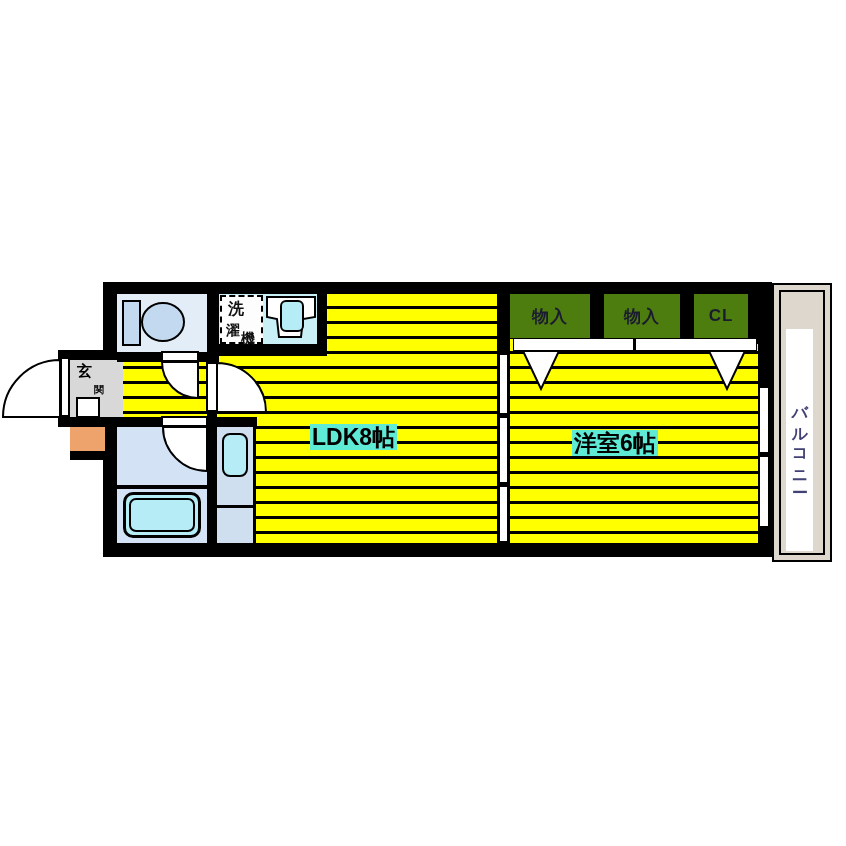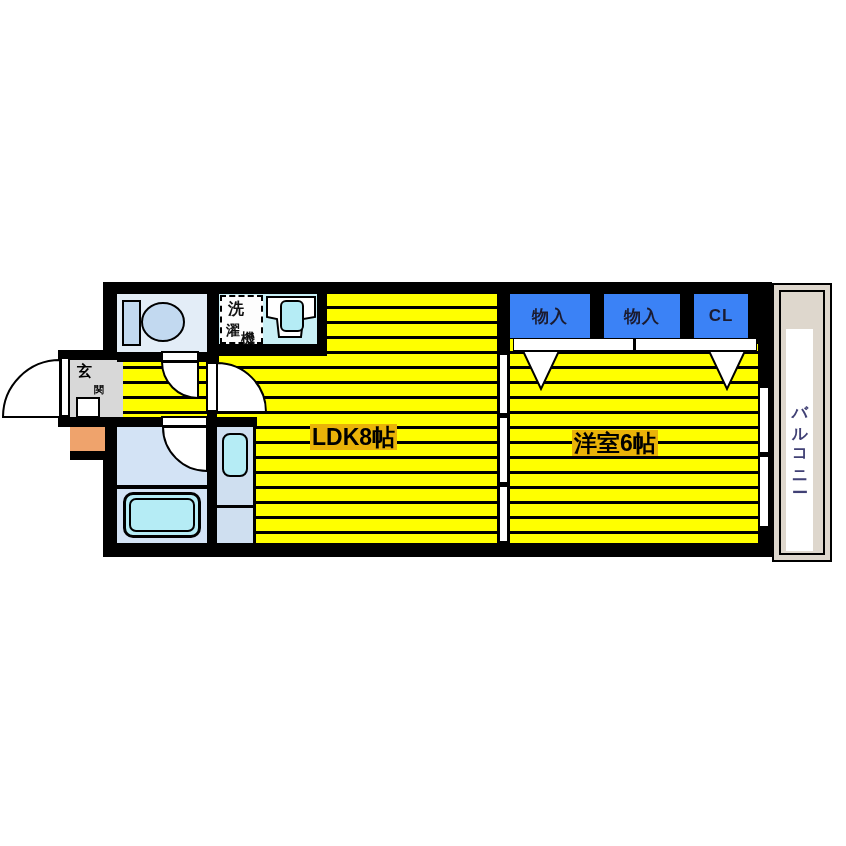--- a/index.html
+++ b/index.html
@@ -5,22 +5,22 @@
   html,body{margin:0;padding:0;background:#fff;}
   #canvas{position:relative;width:846px;height:846px;background:#ffffff;overflow:hidden;
           font-family:"Liberation Sans","DejaVu Sans",sans-serif;}
   .abs{position:absolute;}
   .wall{position:absolute;background:#000;z-index:20;}
   .room{position:absolute;z-index:10;}
   .panel{position:absolute;background:#fff;border:2px solid #000;box-sizing:border-box;z-index:30;}
   .stripes{position:absolute;z-index:2;
      background:repeating-linear-gradient(180deg,#ffff00 0px,#ffff00 12px,#000 12px,#000 15px);}
   .label{position:absolute;z-index:50;font-weight:700;color:#000;}
-  .roomlabel{font-size:23px;line-height:26px;background:#eab308;padding:0 2px;white-space:nowrap;}
-  .closet{position:absolute;z-index:10;background:#3b82f6;display:flex;align-items:center;justify-content:center;
+  .roomlabel{font-size:23px;line-height:26px;background:#5eead4;padding:0 2px;white-space:nowrap;}
+  .closet{position:absolute;z-index:10;background:#4d7c0f;display:flex;align-items:center;justify-content:center;
           font-weight:700;font-size:17px;color:#1b1b30;letter-spacing:1px;}
   svg.overlay{position:absolute;left:0;top:0;z-index:40;pointer-events:none;}
 </style>
 </head>
 <body>
 
 <div id="canvas">
 
   <div class="abs" style="left:103px;top:282px;width:669px;height:275px;background:#000;z-index:1;"></div>
 

